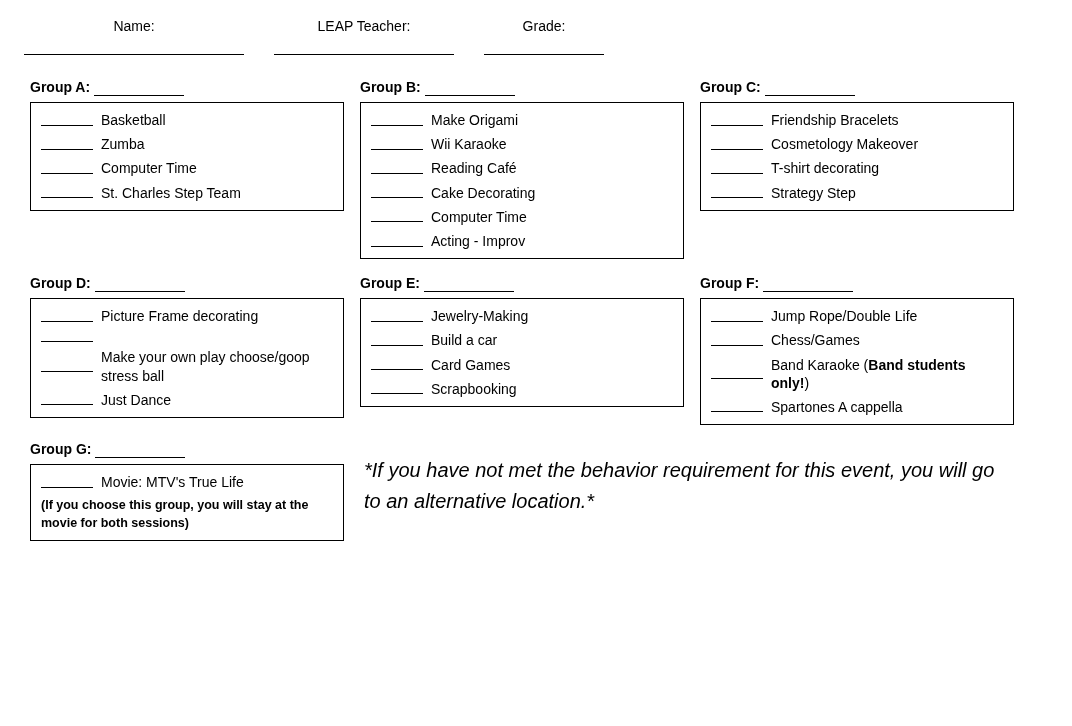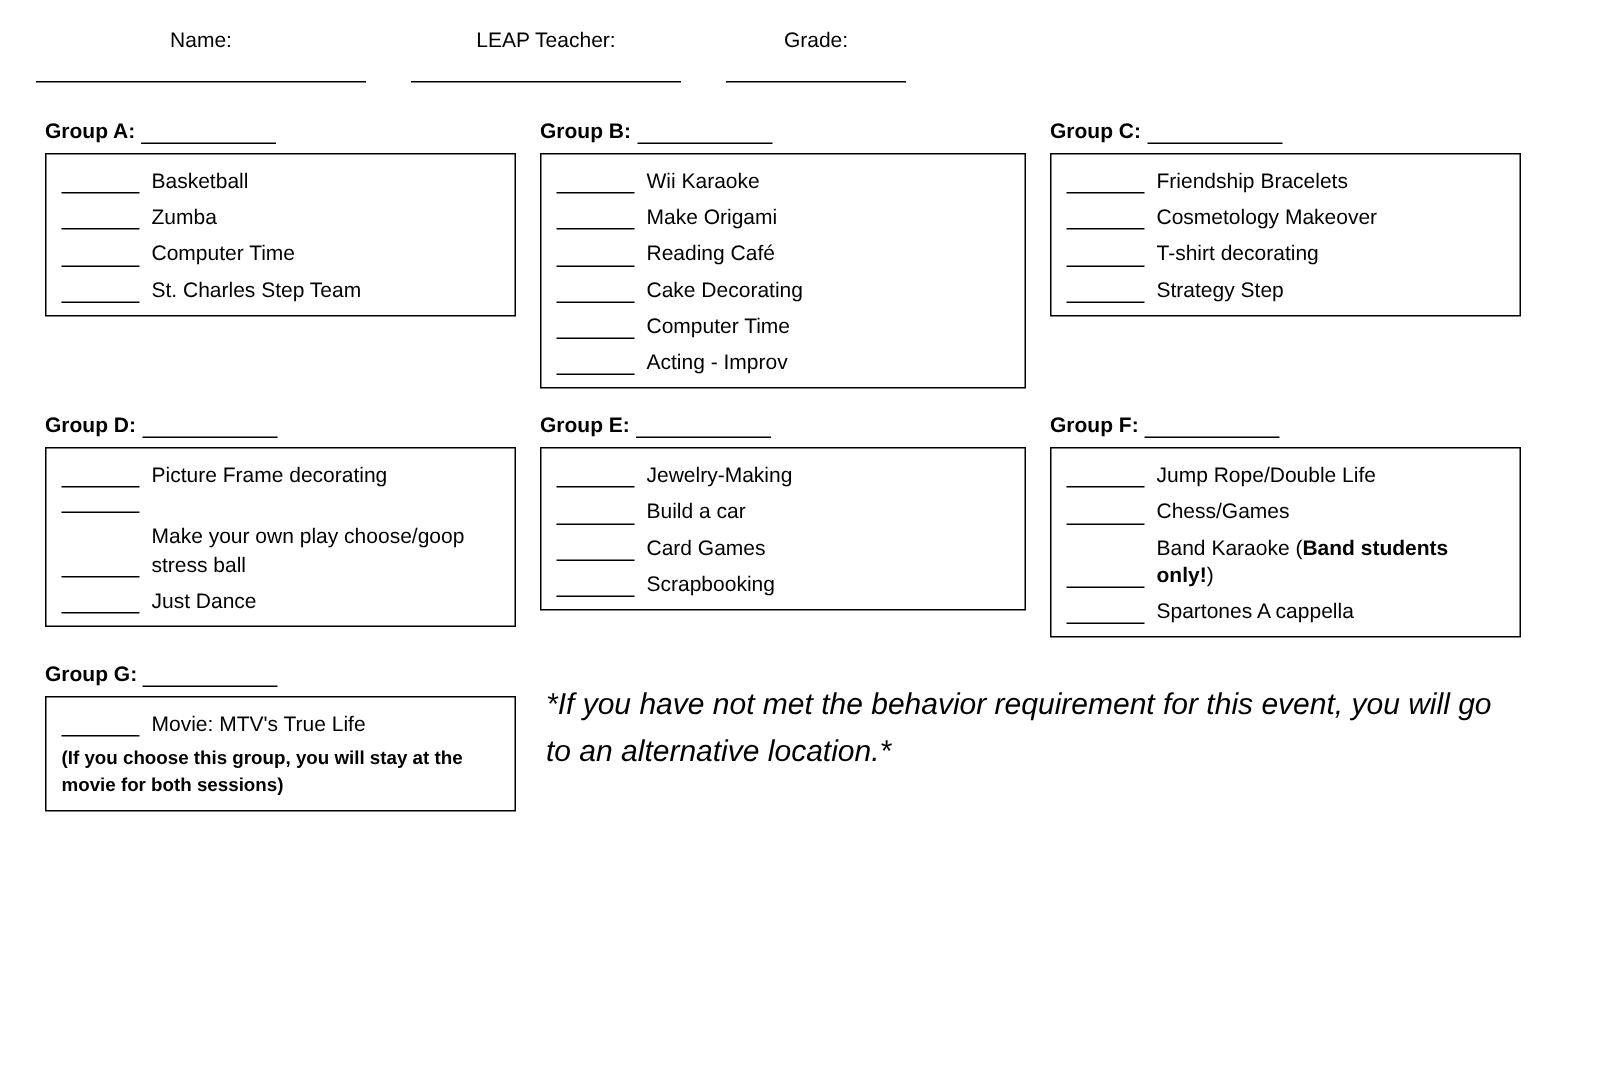--- a/index.html
+++ b/index.html
@@ -45,21 +45,21 @@
       display: inline-block;
       width: 90px;
     }
     .group-box {
       border: 1.5px solid #000;
       padding: 8px 10px;
       min-height: 60px;
     }
     .activity-item {
       display: flex;
-      align-items: flex-end;
+      align-items: center;
       margin-bottom: 6px;
       line-height: 1.3;
     }
     .activity-item:last-child { margin-bottom: 0; }
     .blank-line {
       border-bottom: 1px solid #000;
       display: inline-block;
       width: 52px;
       min-width: 52px;
       margin-right: 8px;
@@ -120,25 +120,25 @@
     </div>
   </div>
 
   <div class="group-section">
     <div class="group-label">
       Group B: <span class="group-label-underline">&nbsp;</span>
     </div>
     <div class="group-box">
       <div class="activity-item">
         <span class="blank-line"></span>
+        <span class="activity-text">Make Origami</span>
+      </div>
+      <div class="activity-item">
+        <span class="blank-line"></span>
         <span class="activity-text">Wii Karaoke</span>
-      </div>
-      <div class="activity-item">
-        <span class="blank-line"></span>
-        <span class="activity-text">Make Origami</span>
       </div>
       <div class="activity-item">
         <span class="blank-line"></span>
         <span class="activity-text">Reading Café</span>
       </div>
       <div class="activity-item">
         <span class="blank-line"></span>
         <span class="activity-text">Cake Decorating</span>
       </div>
       <div class="activity-item">

